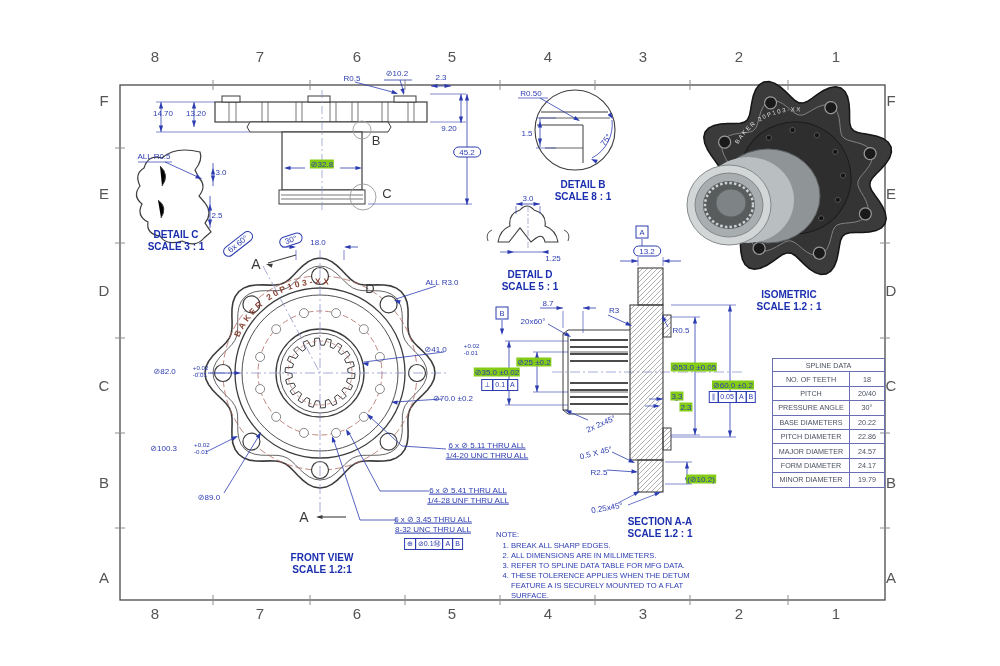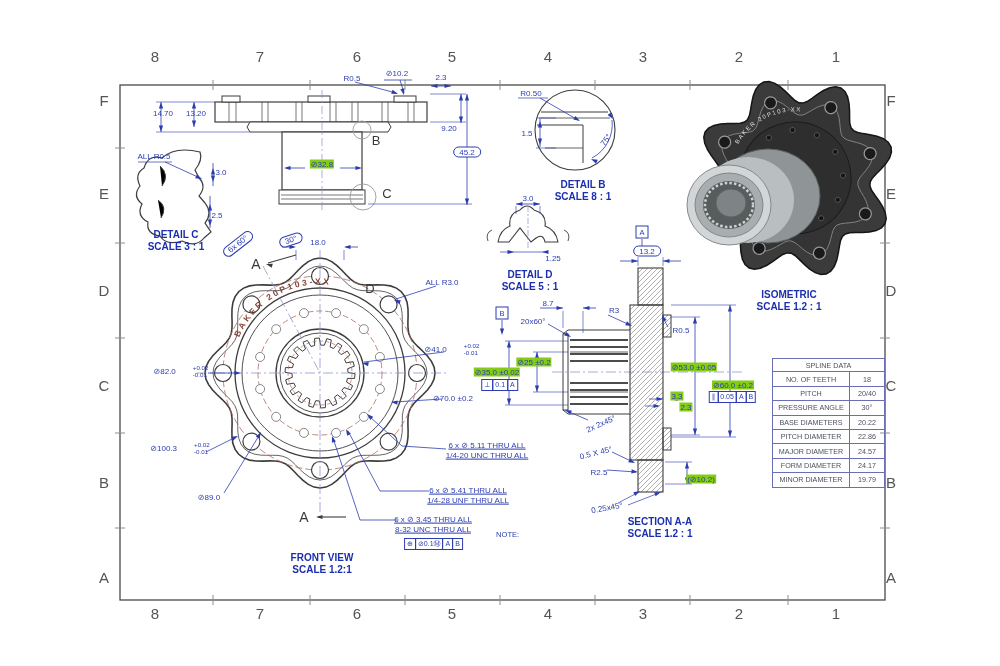--- a/index.html
+++ b/index.html
@@ -586,14 +586,20 @@
         <div class="c2">24.17</div>
       </div>
     <div class="tr">
         <div class="c1">MINOR DIAMETER</div>
         <div class="c2">19.79</div>
       </div>
   </div>
 
   <div class="notes">
     <div>NOTE:</div>
+    <ol>
+      <li>BREAK ALL SHARP EDGES.</li>
+      <li>ALL DIMENSIONS ARE IN MILLIMETERS.</li>
+      <li>REFER TO SPLINE DATA TABLE FOR MFG DATA.</li>
+      <li>THESE TOLERENCE APPLIES WHEN THE DETUM FEATURE A IS SECURELY MOUNTED TO A FLAT SURFACE.</li>
+    </ol>
   </div>
 </div>
 
 </body></html>

